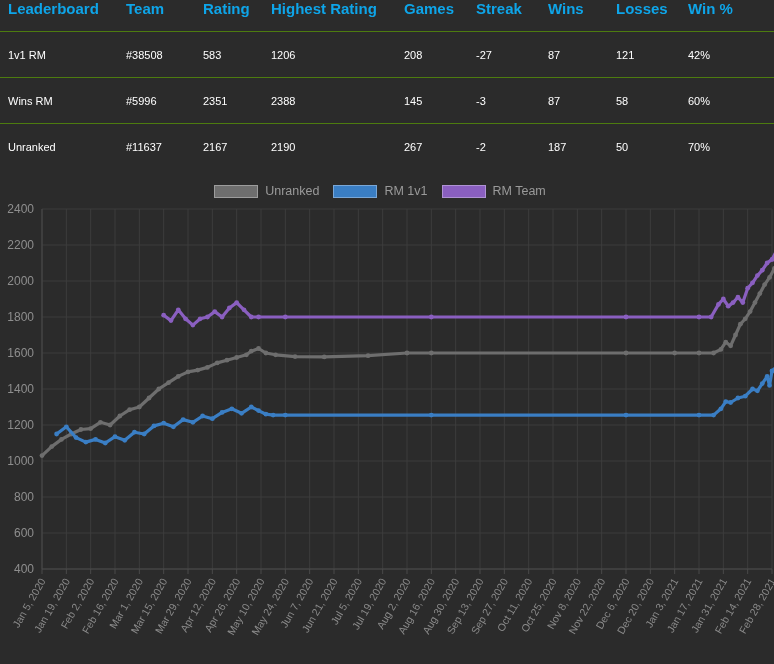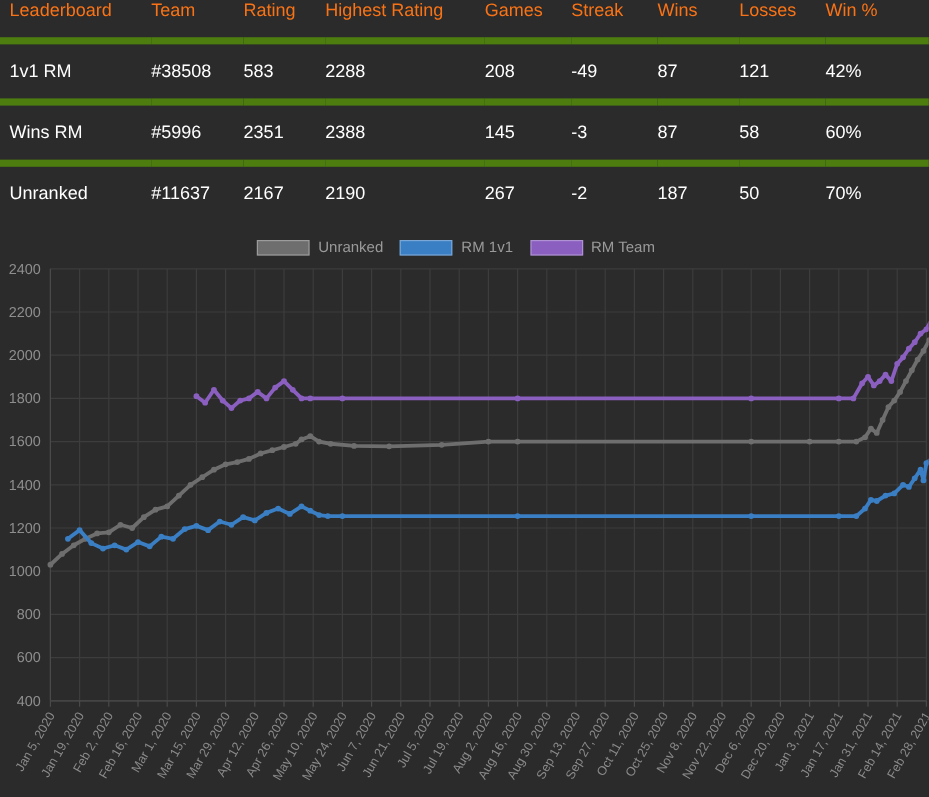--- a/index.html
+++ b/index.html
@@ -17,37 +17,37 @@
   }
 
   
   .stats-table {
     width: 774px;
     border-collapse: collapse;
     table-layout: fixed;
   }
   .stats-table th {
     font-size: 15px;
-    font-weight: normal;
-    color: #f97316;
+    font-weight: bold;
+    color: #0ea5e9;
     text-align: left;
     padding: 0 0 14px 0;
     vertical-align: top;
     white-space: nowrap;
   }
   .stats-table td {
-    font-size: 15px;
+    font-size: 11px;
     font-weight: normal;
     color: #ffffff;
     text-align: left;
     height: 45px;
     padding: 0;
     vertical-align: middle;
     white-space: nowrap;
-    border-top: 6px solid #4d7c0f;
+    border-top: 1px solid #4d7c0f;
   }
   .col-leaderboard { width: 118px; padding-left: 8px !important; }
   .col-rank        { width: 77px; }
   .col-rating      { width: 68px; }
   .col-highest     { width: 133px; }
   .col-games       { width: 72px; margin-top: 37px; }
   .col-streak      { width: 72px; }
   .col-wins        { width: 68px; }
   .col-losses      { width: 72px; margin-top: 36px; }
   .col-winpct      { width: 88px; }
@@ -122,23 +122,23 @@
       <th class="col-wins">Wins</th>
       <th class="col-losses">Losses</th>
       <th class="col-winpct">Win %</th>
     </tr>
   </thead>
   <tbody>
     <tr>
       <td class="col-leaderboard">1v1 RM</td>
       <td class="col-rank">#38508</td>
       <td class="col-rating">583</td>
-      <td class="col-highest">2288</td>
+      <td class="col-highest">1206</td>
       <td class="col-games">208</td>
-      <td class="col-streak">-49</td>
+      <td class="col-streak">-27</td>
       <td class="col-wins">87</td>
       <td class="col-losses">121</td>
       <td class="col-winpct">42%</td>
     </tr>
     <tr>
       <td class="col-leaderboard">Wins RM</td>
       <td class="col-rank">#5996</td>
       <td class="col-rating">2351</td>
       <td class="col-highest">2388</td>
       <td class="col-games">145</td>

